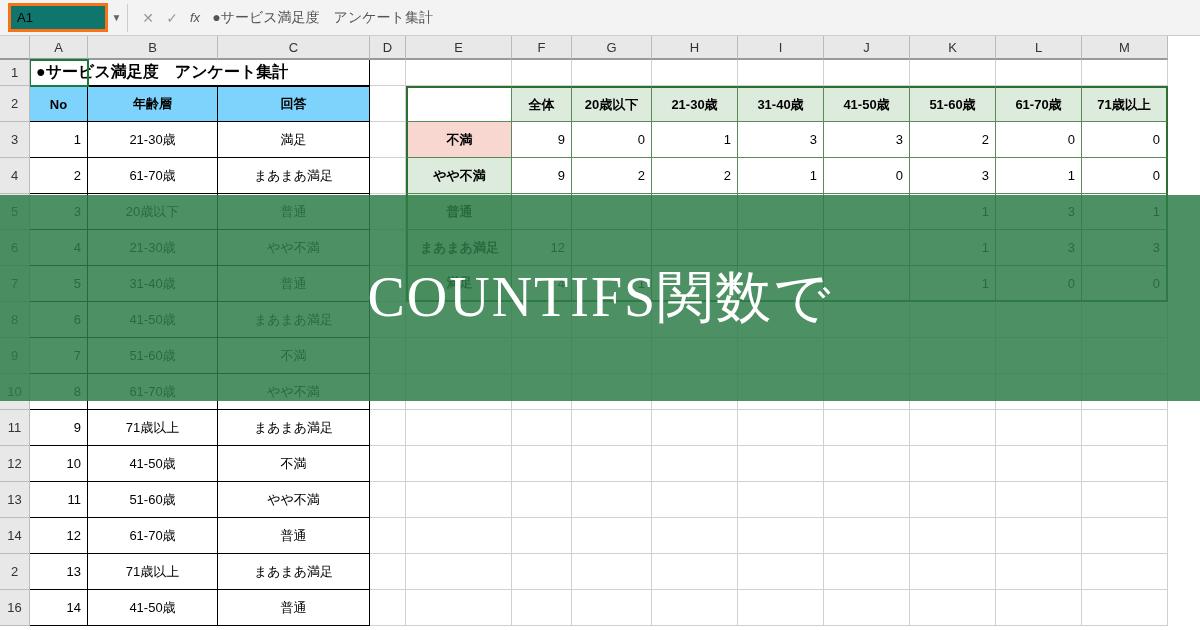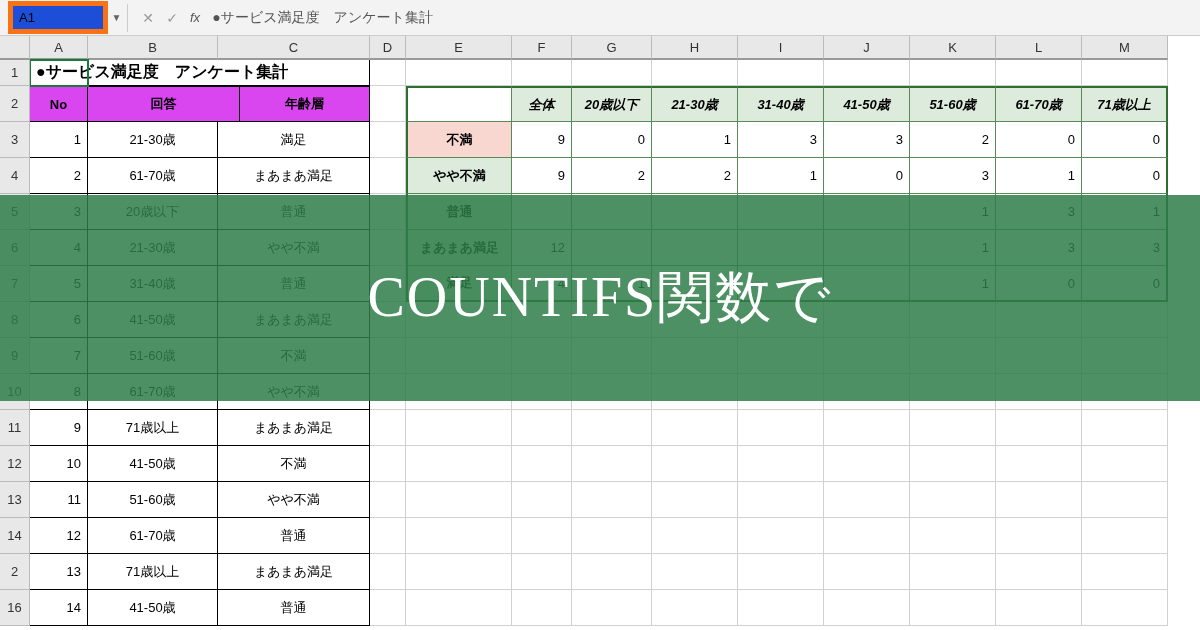--- a/index.html
+++ b/index.html
@@ -15,22 +15,22 @@
   .formula-bar {
     display: flex;
     align-items: center;
     background: #f3f3f3;
     border-bottom: 1px solid #ccc;
     padding: 4px 8px;
     height: 36px;
   }
   .name-box {
     width: 100px;
-    background: #1d4ed8;
-    border: 5px solid #f97316;
+    background: #0f766e;
+    border: 3px solid #f97316;
     padding: 4px 6px;
     font-size: 13px;
     margin-right: 4px;
   }
   .name-box-dd {
     width: 16px; height: 28px;
     display: flex; align-items: center; justify-content: center;
     color: #666; font-size: 10px;
     border-right: 1px solid #ccc;
     padding-right: 6px; margin-right: 8px;
@@ -108,41 +108,40 @@
   .cK { width: 86px; }
   .cL { width: 86px; }
   .cM { width: 86px; }
 
   
   .lt-border {
     border-right: 1.5px solid #000;
     border-bottom: 1px solid #000;
   }
   .lt-header {
-    background: #d946ef;
+    background: #7dd3fc;
     border-right: 1.5px solid #000;
     border-bottom: 1.5px solid #000;
     border-top: 1.5px solid #000;
     font-weight: bold;
     justify-content: center;
   }
   .lt-title {
     font-weight: bold;
     font-size: 16px;
   }
 
   
   .rt-top-h {
     background: #dcebdc;
     font-weight: bold;
     justify-content: center;
     border-right: 1px solid #5a8a5a;
     border-bottom: 1px solid #5a8a5a;
     border-top: 2px solid #2e6e2e;
-    font-style: italic;
   }
   .rt-left-h {
     background: #dcebdc;
     font-weight: bold;
     justify-content: center;
     border-right: 1px solid #5a8a5a;
     border-bottom: 1px solid #5a8a5a;
     border-left: 2px solid #2e6e2e;
   }
   .rt-left-h.pink { background: #f8d7d0; }
@@ -249,22 +248,22 @@
         <div class="cell small cH"></div>
         <div class="cell small cI"></div>
         <div class="cell small cJ"></div>
         <div class="cell small cK"></div>
         <div class="cell small cL"></div>
         <div class="cell small cM"></div>
       </div>
 
       <div class="cols-row">
         <div class="cell cA lt-header">No</div>
+        <div class="cell cB lt-header">年齢層</div>
         <div class="cell cC lt-header">回答</div>
-        <div class="cell cB lt-header">年齢層</div>
         <div class="cell cD"></div>
         <div class="cell cE rt-top-left-corner"></div>
         <div class="cell cF rt-top-h">全体</div>
         <div class="cell cG rt-top-h">20歳以下</div>
         <div class="cell cH rt-top-h">21-30歳</div>
         <div class="cell cI rt-top-h">31-40歳</div>
         <div class="cell cJ rt-top-h">41-50歳</div>
         <div class="cell cK rt-top-h">51-60歳</div>
         <div class="cell cL rt-top-h">61-70歳</div>
         <div class="cell cM rt-top-h rt-right-edge">71歳以上</div>

